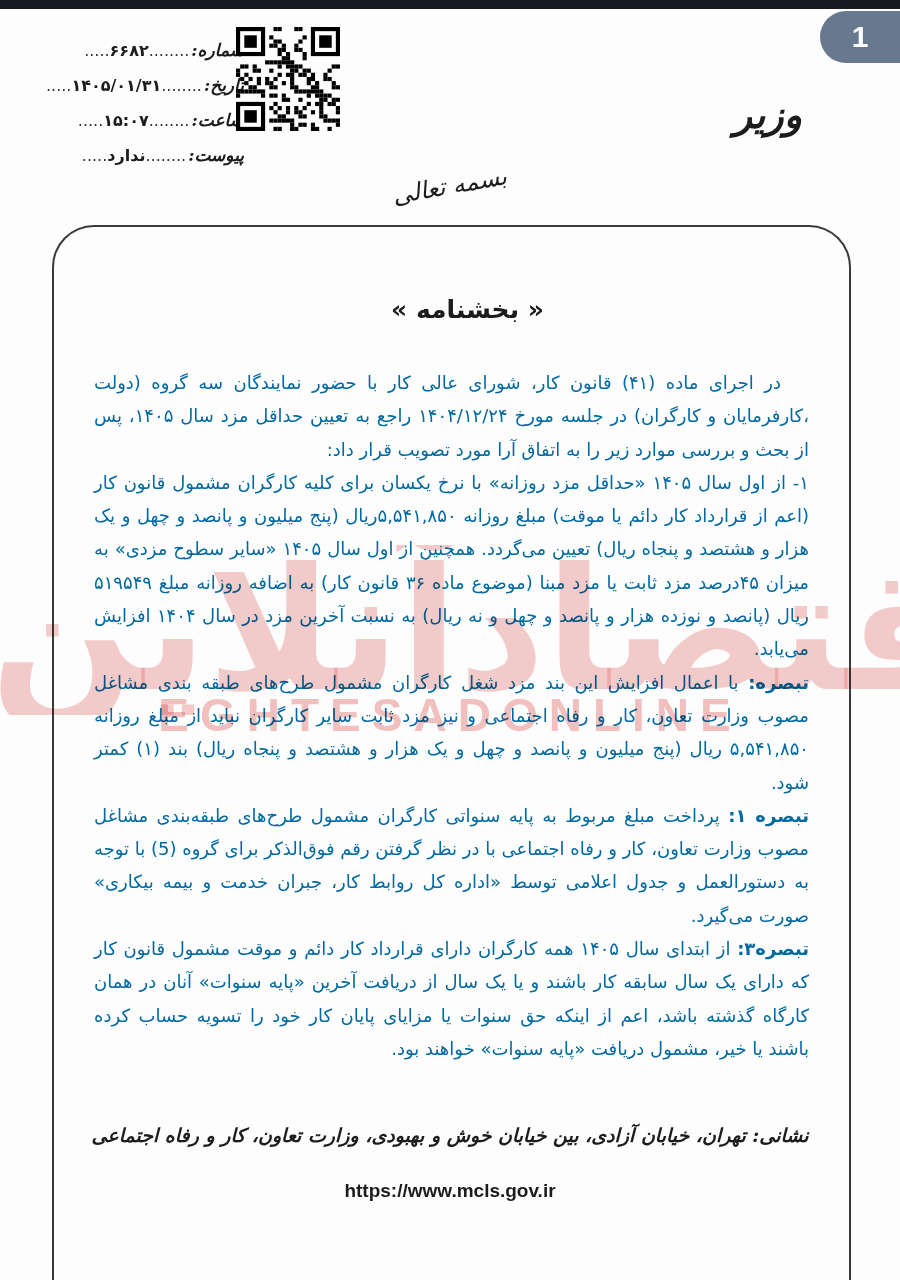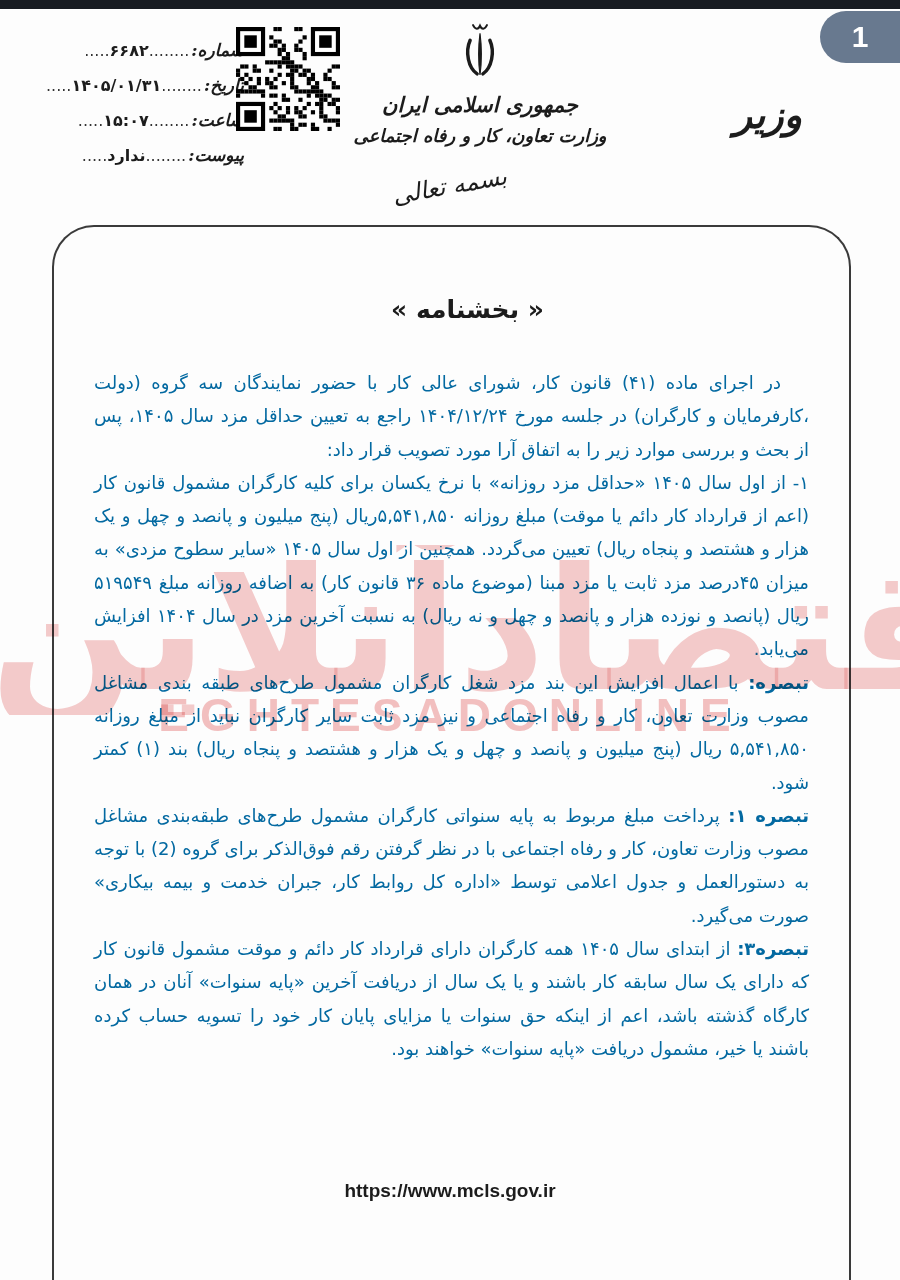--- a/index.html
+++ b/index.html
@@ -255,49 +255,38 @@
         <rect x="8" y="8" width="12" height="12" fill="#000"></rect>
         <rect x="72" y="0" width="28" height="28" fill="#000"></rect>
         <rect x="76" y="4" width="20" height="20" fill="#fff"></rect>
         <rect x="80" y="8" width="12" height="12" fill="#000"></rect>
         <rect x="0" y="72" width="28" height="28" fill="#000"></rect>
         <rect x="4" y="76" width="20" height="20" fill="#fff"></rect>
         <rect x="8" y="80" width="12" height="12" fill="#000"></rect>
       </svg>
   </div>
 
-  <div class="emblem-block">
-    <svg class="emblem" viewBox="0 0 100 112" xmlns="http://www.w3.org/2000/svg">
-      <g fill="none" stroke="#1b1b1b" stroke-linecap="round">
-        <path d="M38 8 C42 16 47 16 50 9 C53 16 58 16 62 8" stroke-width="3.5"></path>
-        <path d="M50 22 C47 45 47 72 50 94 C53 72 53 45 50 22 Z" fill="#1b1b1b" stroke-width="2"></path>
-        <path d="M45 92 C30 82 24 54 33 34" stroke-width="6"></path>
-        <path d="M55 92 C70 82 76 54 67 34" stroke-width="6"></path>
-      </g>
-    </svg>
-    <div class="country">جمهوری اسلامی ایران</div>
-    <div class="ministry">وزارت تعاون، کار و رفاه اجتماعی</div>
-  </div>
 
   <div class="minister">وزیر</div>
 
   <div class="besmele">
     <span>بسمه تعالی</span>
   </div>
 
   <div class="doc-box">
     <h1 class="doc-title">« بخشنامه »</h1>
     <div class="doc-text">
       <p class="indent"><b></b><span>در اجرای ماده (۴۱) قانون کار، شورای عالی کار با حضور نمایندگان سه گروه (دولت ،کارفرمایان و کارگران) در جلسه مورخ ۱۴۰۴/۱۲/۲۴ راجع به تعیین حداقل مزد سال ۱۴۰۵، پس از بحث و بررسی موارد زیر را به اتفاق آرا مورد تصویب قرار داد:</span></p>
       <p><b></b><span>۱- از اول سال ۱۴۰۵ «حداقل مزد روزانه» با نرخ یکسان برای کلیه کارگران مشمول قانون کار (اعم از قرارداد کار دائم یا موقت) مبلغ روزانه ۵,۵۴۱,۸۵۰ریال (پنج میلیون و پانصد و چهل و یک هزار و هشتصد و پنجاه ریال) تعیین می‌گردد. همچنین از اول سال ۱۴۰۵ «سایر سطوح مزدی» به میزان ۴۵درصد مزد ثابت یا مزد مبنا (موضوع ماده ۳۶ قانون کار) به اضافه روزانه مبلغ ۵۱۹۵۴۹ ریال (پانصد و نوزده هزار و پانصد و چهل و نه ریال) به نسبت آخرین مزد در سال ۱۴۰۴ افزایش می‌یابد.</span></p>
       <p><b>تبصره:</b><span> با اعمال افزایش این بند مزد شغل کارگران مشمول طرح‌های طبقه بندی مشاغل مصوب وزارت تعاون، کار و رفاه اجتماعی و نیز مزد ثابت سایر کارگران نباید از مبلغ روزانه ۵,۵۴۱,۸۵۰ ریال (پنج میلیون و پانصد و چهل و یک هزار و هشتصد و پنجاه ریال) بند (۱) کمتر شود.</span></p>
-      <p><b>تبصره ۱:</b><span> پرداخت مبلغ مربوط به پایه سنواتی کارگران مشمول طرح‌های طبقه‌بندی مشاغل مصوب وزارت تعاون، کار و رفاه اجتماعی با در نظر گرفتن رقم فوق‌الذکر برای گروه (2) با توجه به دستورالعمل و جدول اعلامی توسط «اداره کل روابط کار، جبران خدمت و بیمه بیکاری» صورت می‌گیرد.</span></p>
+      <p><b>تبصره ۱:</b><span> پرداخت مبلغ مربوط به پایه سنواتی کارگران مشمول طرح‌های طبقه‌بندی مشاغل مصوب وزارت تعاون، کار و رفاه اجتماعی با در نظر گرفتن رقم فوق‌الذکر برای گروه (5) با توجه به دستورالعمل و جدول اعلامی توسط «اداره کل روابط کار، جبران خدمت و بیمه بیکاری» صورت می‌گیرد.</span></p>
       <p><b>تبصره۳:</b><span> از ابتدای سال ۱۴۰۵ همه کارگران دارای قرارداد کار دائم و موقت مشمول قانون کار که دارای یک سال سابقه کار باشند و یا یک سال از دریافت آخرین «پایه سنوات» آنان در همان کارگاه گذشته باشد، اعم از اینکه حق سنوات یا مزایای پایان کار خود را تسویه حساب کرده باشند یا خیر، مشمول دریافت «پایه سنوات» خواهند بود.</span></p>
     </div>
   </div>
 
+  <div class="footer-address">نشانی: تهران، خیابان آزادی، بین خیابان خوش و بهبودی، وزارت تعاون، کار و رفاه اجتماعی</div>
   <div class="footer-contact">
     <span class="url">https://www.mcls.gov.ir</span>
   </div>
 
   <div class="wm-fa">اقتصادآنلاین</div>
   <div class="wm-en">EGHTESADONLINE</div>
 </div>
 
 </body></html>

